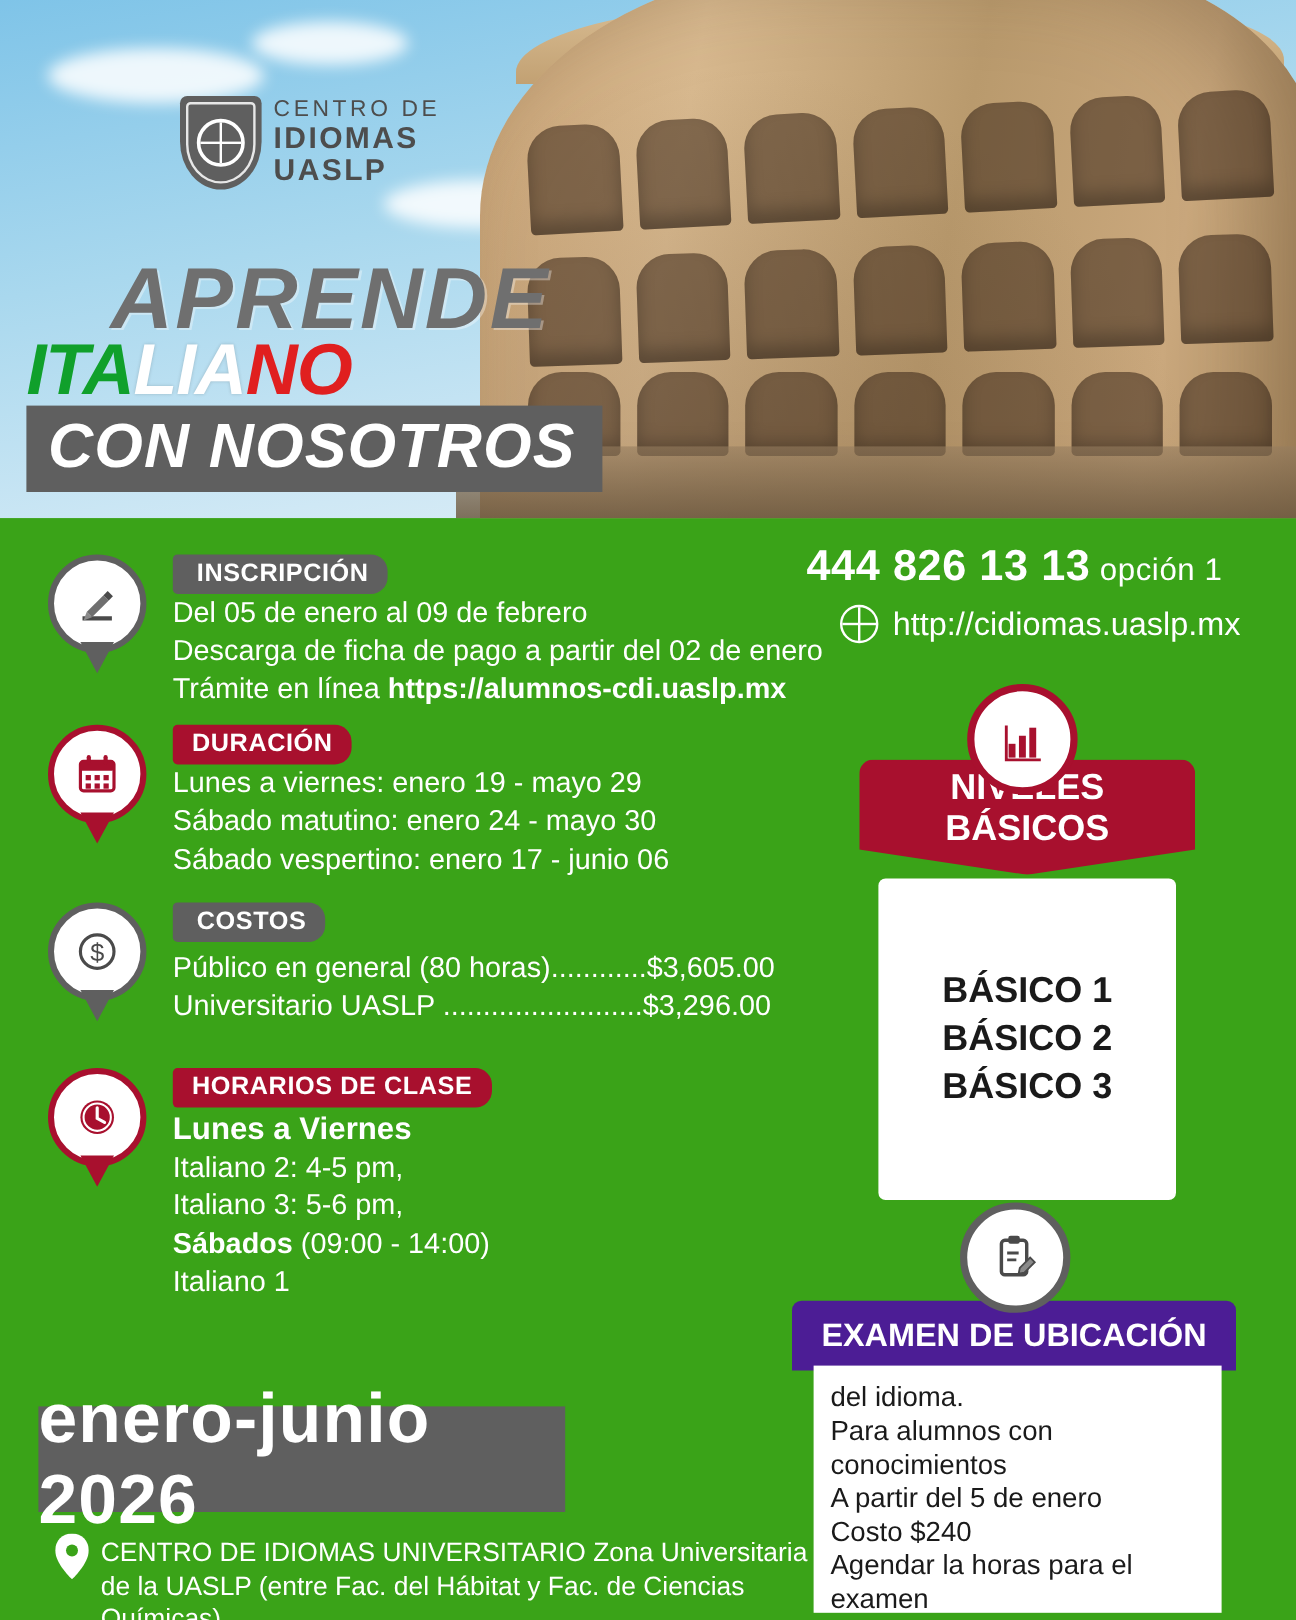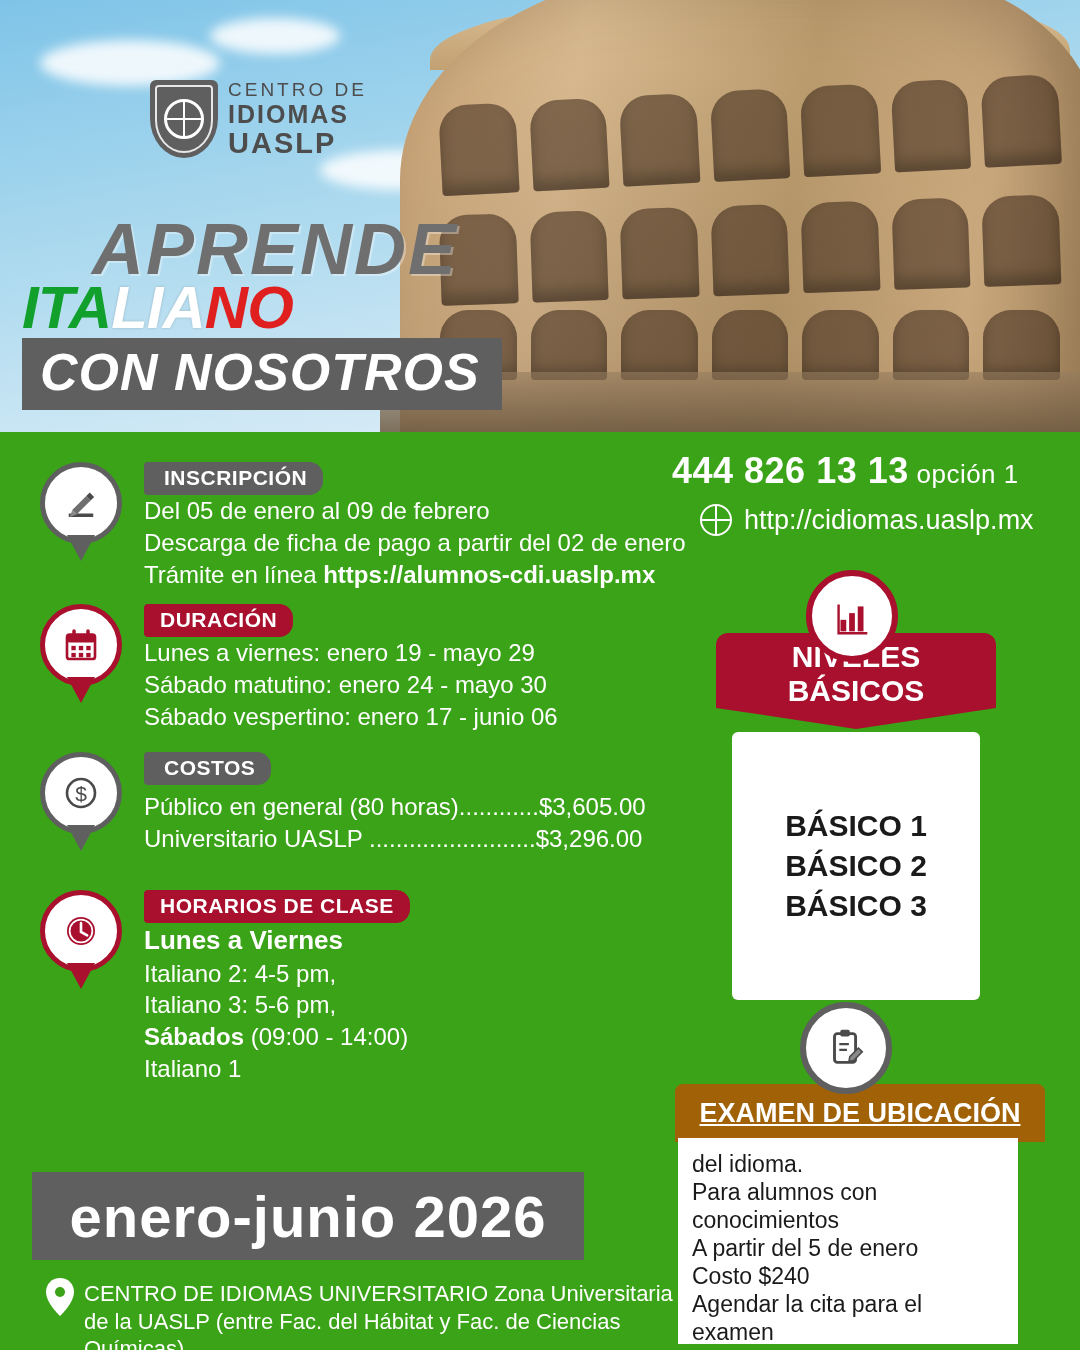--- a/index.html
+++ b/index.html
@@ -80,21 +80,21 @@
     content: ""; position: absolute; left: 50%; top: 0; width: 2px; height: 100%;
     background: #fff; transform: translateX(-50%);
   }
   .globe::after {
     content: ""; position: absolute; top: 50%; left: 0; width: 100%; height: 2px;
     background: #fff; transform: translateY(-50%);
   }
   .logo-text { color: #4d4d4d; line-height: 1.08; }
   .logo-text .l1 { font-size: 19px; letter-spacing: 3px; }
   .logo-text .l2 { font-size: 25px; font-weight: bold; letter-spacing: 2px; }
-  .logo-text .l3 { font-size: 29px; font-weight: bold; letter-spacing: 2px; }
+  .logo-text .l3 { font-size: 25px; font-weight: bold; letter-spacing: 2px; }
 
   
   .title-block { position: absolute; left: 22px; top: 215px; z-index: 7; }
   .t-aprende {
     font-size: 72px; font-weight: bold; color: #6f6f6f;
     letter-spacing: 2px; font-style: italic; line-height: 0.95;
     margin-left: 70px; text-shadow: 2px 2px 0 rgba(255,255,255,0.35);
   }
   .t-italiano {
     font-size: 60px; font-weight: bold; font-style: italic; line-height: 0.95;
@@ -180,36 +180,35 @@
   }
   .niveles-body {
     position: absolute; left: 732px; top: 300px; width: 248px; height: 268px;
     background: #fff; border-radius: 6px;
     display: flex; flex-direction: column; align-items: center; justify-content: center;
     gap: 6px;
   }
   .niveles-body div { font-size: 30px; font-weight: bold; color: #1a1a1a; }
 
   .examen-head {
-    position: absolute; left: 675px; top: 652px; width: 370px; height: 58px;
-    background: #a16207; color: #fff; font-weight: bold; font-size: 27px;
+    position: absolute; left: 660px; top: 652px; width: 370px; height: 58px;
+    background: #4c1d95; color: #fff; font-weight: bold; font-size: 27px;
     display: flex; align-items: center; justify-content: center;
     border-radius: 8px 8px 0 0;
-    text-decoration: underline;
   }
   .examen-body {
     position: absolute; left: 678px; top: 706px; width: 340px; height: 206px;
     background: #fff; padding: 12px 14px; color: #1a1a1a;
     font-size: 23px; line-height: 1.22;
   }
   .examen-body .b { font-weight: normal; }
 
   
   .date-bar {
-    position: absolute; left: 32px; top: 740px; width: 552px; height: 88px;
+    position: absolute; left: 32px; top: 740px; width: 439px; height: 88px;
     background: #5f5f5f; color: #fff; font-weight: bold; font-size: 58px;
     display: flex; align-items: center; justify-content: center;
     letter-spacing: 1px;
   }
   .addr {
     position: absolute; left: 84px; top: 848px; width: 600px;
     color: #fff; font-size: 22px; line-height: 1.25;
   }
   .map-pin {
     position: absolute; left: 46px; top: 846px; width: 28px; height: 38px;
@@ -380,21 +379,21 @@
       <path d="M17 20 h10 M17 26 h8" stroke="#4a4a4a" stroke-width="2.5"></path>
       <path d="M28 33 l9-9 4 4 -9 9 -5 1z" fill="#8a8a8a" stroke="#4a4a4a" stroke-width="1.6"></path>
     </svg>
   </div>
   <div class="examen-head">EXAMEN DE UBICACIÓN</div>
   <div class="examen-body">
     <div>del idioma.</div>
     <div>Para alumnos con conocimientos</div>
     <div>A partir del 5 de enero</div>
     <div><span>Costo </span><span class="b">$240</span></div>
-    <div>Agendar la cita para el examen</div>
+    <div>Agendar la horas para el examen</div>
     <div class="b">http://alumnos-cdi.uaslp.mx</div>
   </div>
 
   <div class="date-bar">enero-junio 2026</div>
   <svg class="map-pin" viewBox="0 0 28 38">
     <path d="M14 0 C6 0 0 6 0 14 C0 25 14 38 14 38 C14 38 28 25 28 14 C28 6 22 0 14 0 z" fill="#ffffff"></path>
     <circle cx="14" cy="14" r="5" fill="#3aa318"></circle>
   </svg>
   <div class="addr">
     <div>CENTRO DE IDIOMAS UNIVERSITARIO Zona Universitaria</div>

